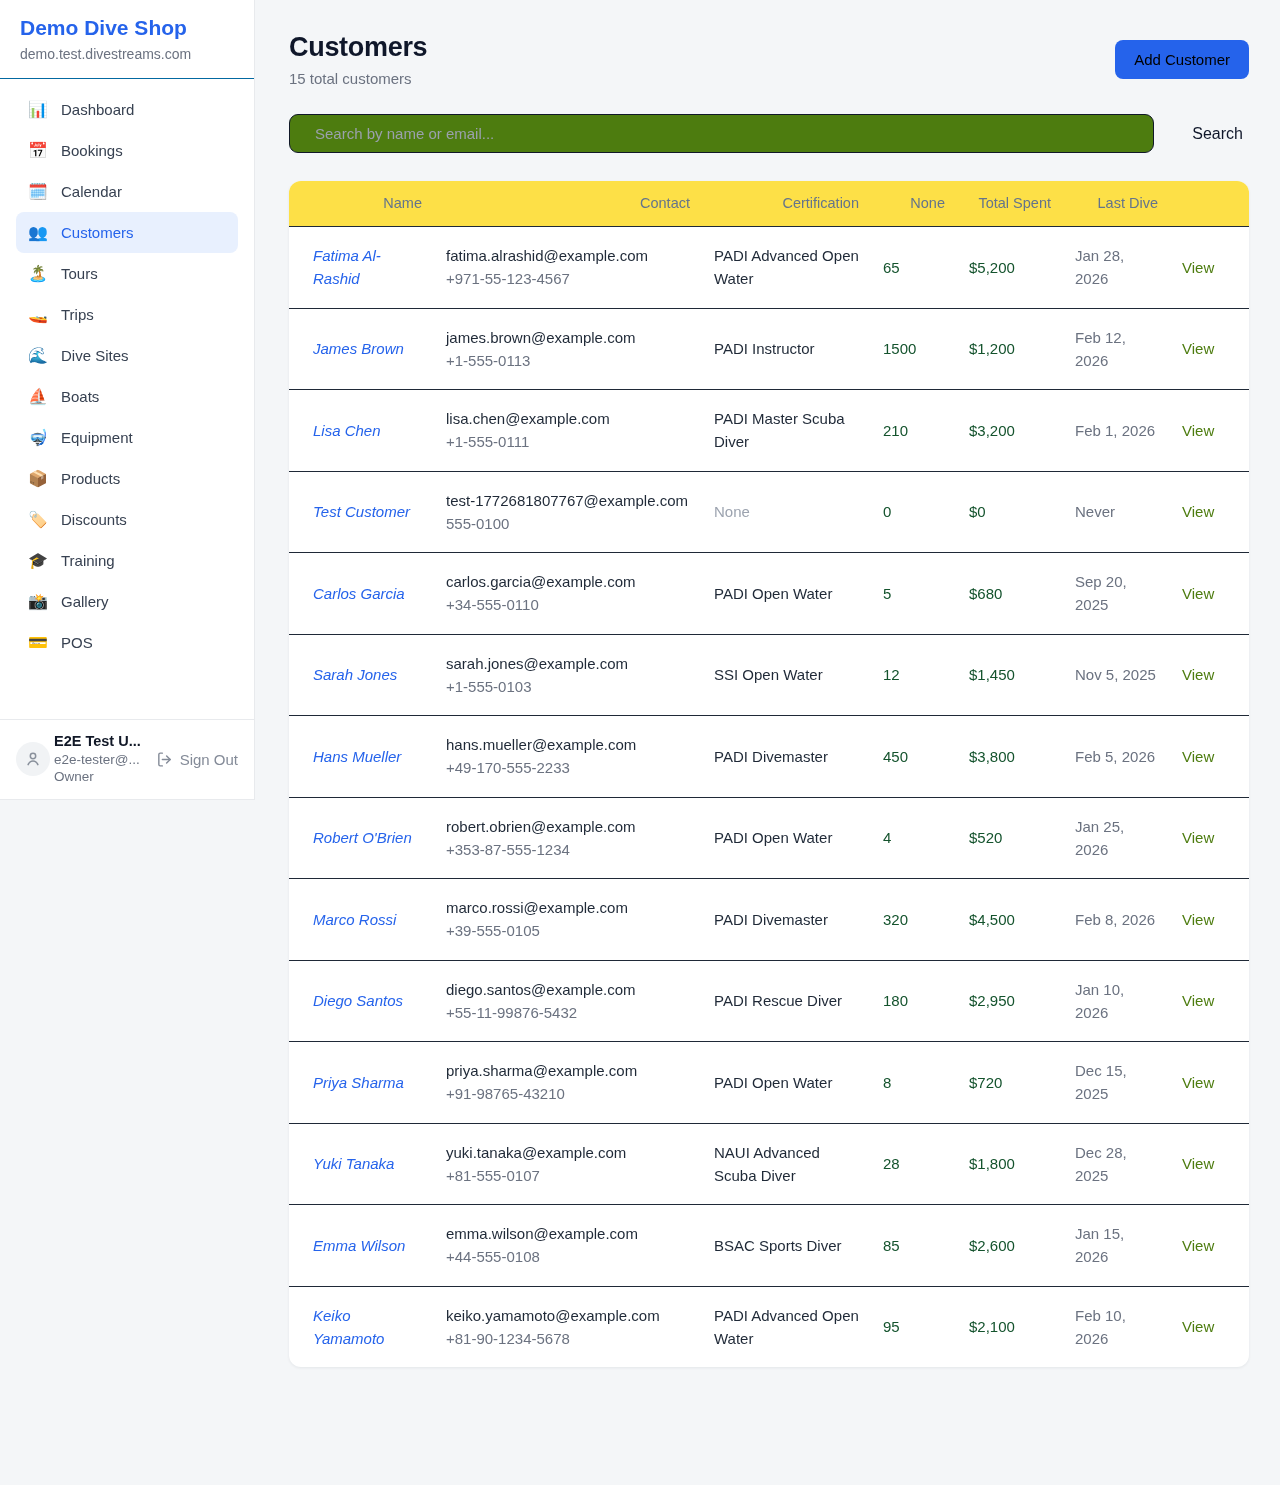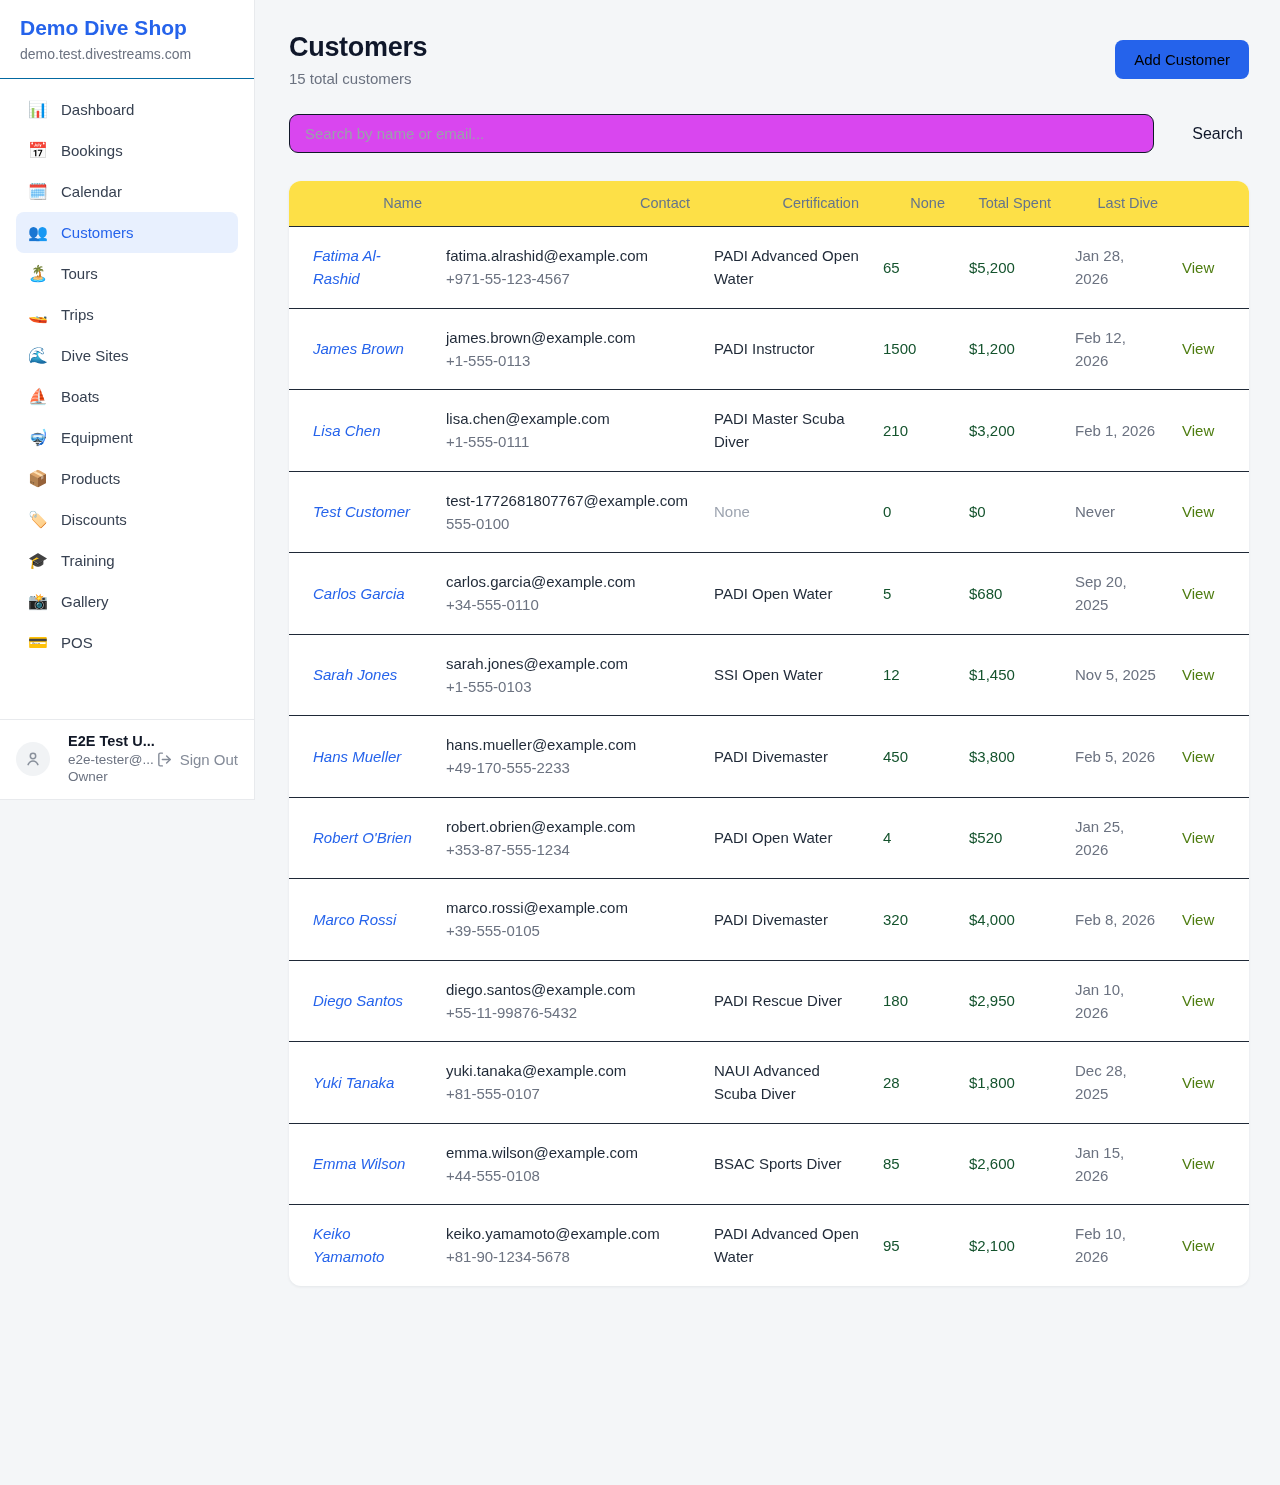--- a/index.html
+++ b/index.html
@@ -23,21 +23,21 @@
   .nav-item {
     display:flex; align-items:center; gap:13px;
     padding:11px 12px; border-radius:8px;
     font-size:15px; color:#374151; cursor:pointer;
   }
   .nav-item.active { background:#e8f0fe; color:#2563eb; }
   .nav-icon { width:20px; font-size:16px; text-align:center; flex:none; }
   .sidebar-footer {
     position:absolute; bottom:0; left:0; right:0;
     border-top:1px solid #e8eaed;
-    padding:13px 16px; display:flex; align-items:center; gap:18px;
+    padding:13px 16px; display:flex; align-items:center; gap:4px;
     background:#fff;
   }
   .avatar {
     width:34px; height:34px; border-radius:50%; background:#f1f3f5;
     display:flex; align-items:center; justify-content:center; flex:none;
   }
   .user-info { flex:1; min-width:0; }
   .user-name { font-weight:bold; font-size:14.5px; color:#111827; margin-bottom:2px; white-space:nowrap; }
   .user-email, .user-role { font-size:13.5px; color:#6b7280; line-height:1.3; white-space:nowrap; }
   .signout { display:flex; gap:7px; align-items:center; color:#848b98; font-size:15px; cursor:pointer; flex:none; }
@@ -48,21 +48,21 @@
   .page-title { font-size:27px; font-weight:bold; margin:0 0 7px; color:#0f172a; letter-spacing:-0.3px; }
   .subtitle { font-size:15px; color:#6b7280; }
   .btn-primary {
     background:#2563eb; color:#000000; border:none; border-radius:8px;
     padding:11px 19px; font-size:15px; font-weight:500; cursor:pointer;
     font-family:"Liberation Sans", sans-serif; margin-top:8px;
   }
   .search-row { display:flex; align-items:center; margin-top:27px; }
   .search-input {
     width:866px; height:39px; border:1.5px solid #101828; border-radius:9px;
-    padding:0 15px; font-size:15px; color:#111827; background:#d946ef;
+    padding:0 25px; font-size:15px; color:#111827; background:#4d7c0f;
     font-family:"Liberation Sans", sans-serif;
   }
   .search-input::placeholder { color:#9aa1ac; }
   .search-btn {
     background:none; border:none; font-size:16px; color:#0f172a;
     margin-left:32px; cursor:pointer; font-family:"Liberation Sans", sans-serif;
   }
   
   .card {
     margin-top:28px; margin-bottom:30px;
@@ -334,38 +334,50 @@
   </tr>
 
   <tr>
     <td class="c-name"><a>Marco Rossi</a></td>
     <td class="c-contact">
       <div class="email">marco.rossi@example.com</div>
       <div class="phone">+39-555-0105</div>
     </td>
     <td class="c-cert">PADI Divemaster</td>
     <td class="c-dives">320</td>
-    <td class="c-spent">$4,000</td>
+    <td class="c-spent">$4,500</td>
     <td class="c-last">Feb 8, 2026</td>
     <td class="c-action"><a>View</a></td>
   </tr>
 
   <tr>
     <td class="c-name"><a>Diego Santos</a></td>
     <td class="c-contact">
       <div class="email">diego.santos@example.com</div>
       <div class="phone">+55-11-99876-5432</div>
     </td>
     <td class="c-cert">PADI Rescue Diver</td>
     <td class="c-dives">180</td>
     <td class="c-spent">$2,950</td>
     <td class="c-last">Jan 10, 2026</td>
     <td class="c-action"><a>View</a></td>
   </tr>
 
+  <tr>
+    <td class="c-name"><a>Priya Sharma</a></td>
+    <td class="c-contact">
+      <div class="email">priya.sharma@example.com</div>
+      <div class="phone">+91-98765-43210</div>
+    </td>
+    <td class="c-cert">PADI Open Water</td>
+    <td class="c-dives">8</td>
+    <td class="c-spent">$720</td>
+    <td class="c-last">Dec 15, 2025</td>
+    <td class="c-action"><a>View</a></td>
+  </tr>
 
 
   <tr>
     <td class="c-name"><a>Yuki Tanaka</a></td>
     <td class="c-contact">
       <div class="email">yuki.tanaka@example.com</div>
       <div class="phone">+81-555-0107</div>
     </td>
     <td class="c-cert">NAUI Advanced Scuba Diver</td>
     <td class="c-dives">28</td>

